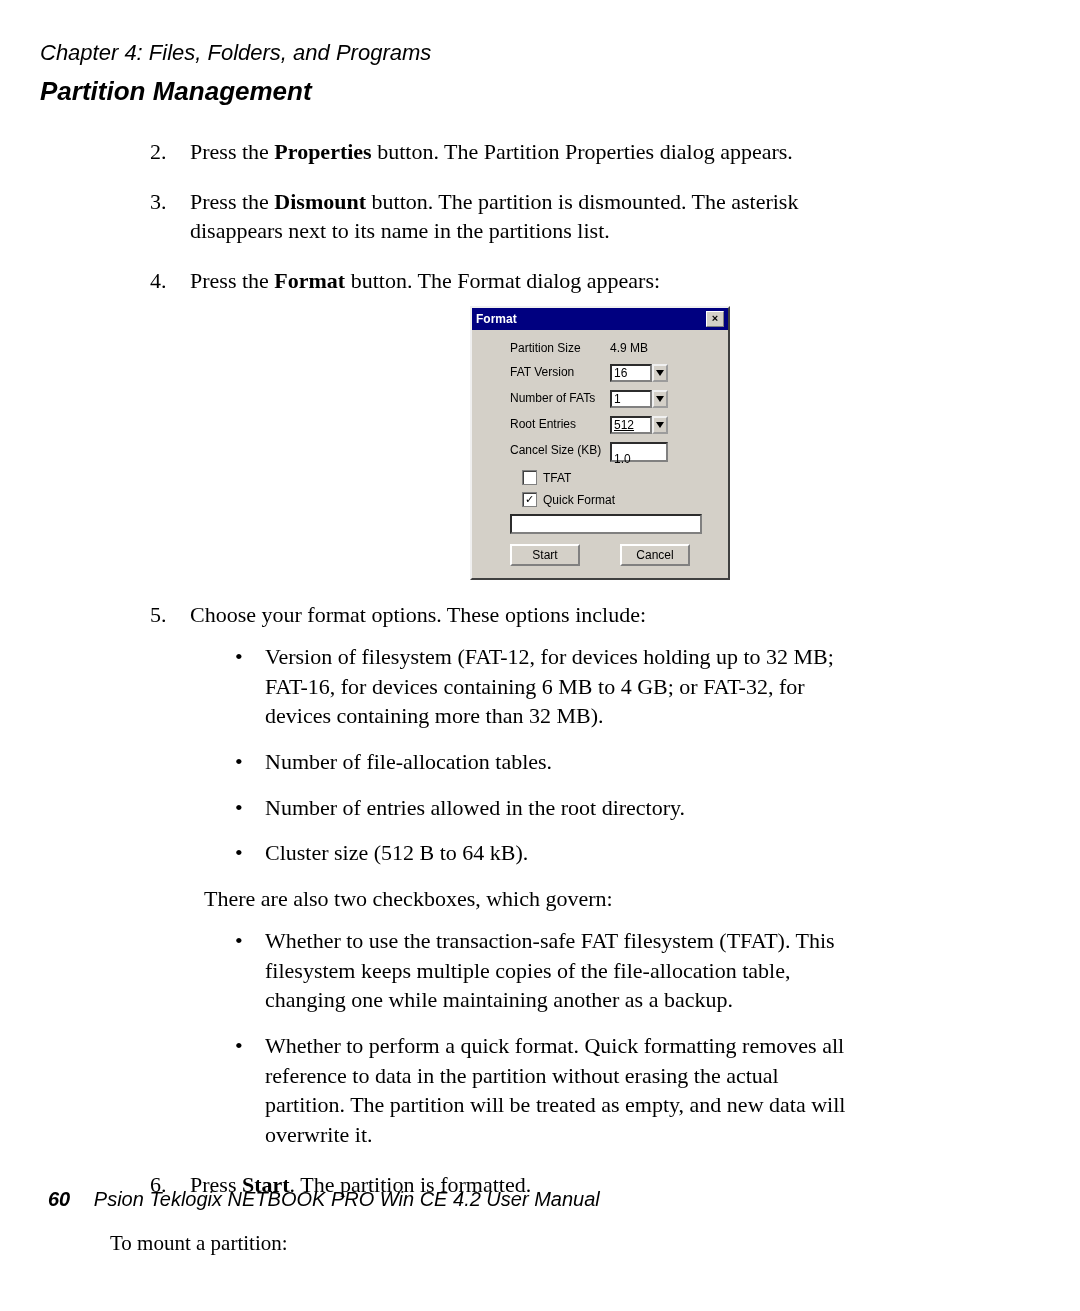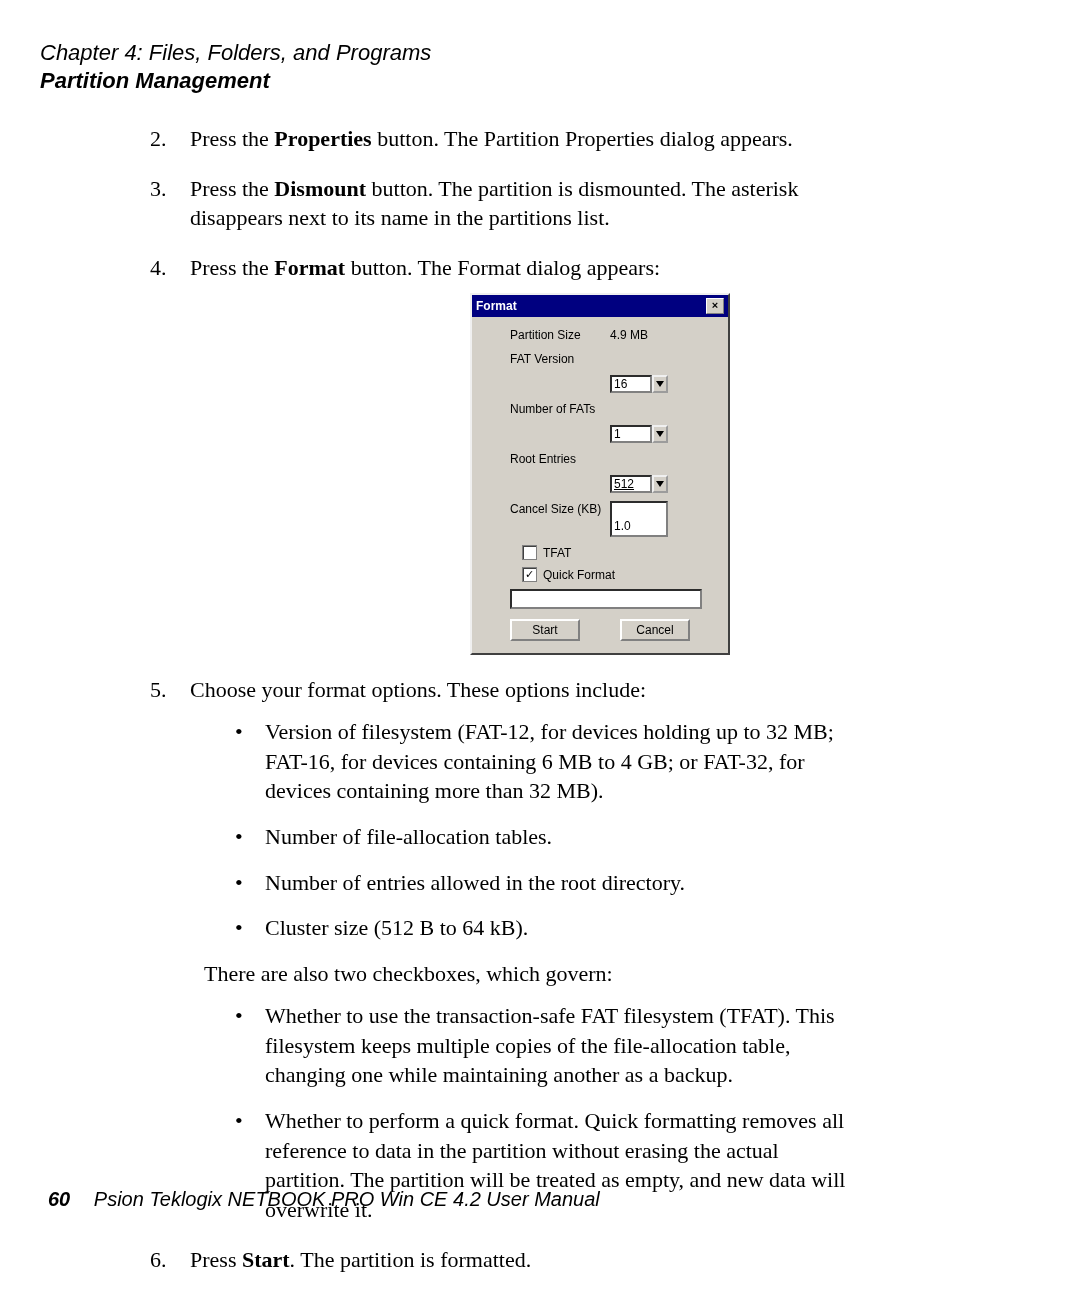--- a/index.html
+++ b/index.html
@@ -18,23 +18,23 @@
     padding: 40px 100px 0 40px;
   }
   .chapter-line {
     font-style: italic;
     font-size: 22px;
     font-family: Arial, Helvetica, sans-serif;
   }
   .section-line {
     font-style: italic;
     font-weight: bold;
-    font-size: 22px;
+    font-size: 26px;
     font-family: Arial, Helvetica, sans-serif;
-    margin-top: 2px;
+    margin-top: 10px;
   }
   ol.steps {
     list-style: none;
     margin: 30px 0 0 0;
     padding: 0;
   }
   ol.steps > li {
     position: relative;
     padding-left: 150px;
     margin-bottom: 20px;
@@ -98,21 +98,20 @@
     font-size: 12px;
     padding-left: 24px;
   }
   .row .val-static {
     font-size: 12px;
   }
   .ce-select {
     display: flex;
     align-items: stretch;
     height: 18px;
-    margin-top: 24px;
   }
   .ce-select .field {
     width: 42px;
     background: #ffffff;
     border: 2px inset #808080;
     font-size: 12px;
     padding: 0 2px;
     line-height: 14px;
     box-sizing: border-box;
   }
@@ -127,21 +126,21 @@
     display: flex;
     align-items: center;
     justify-content: center;
   }
   .ce-select .arrow svg { display:block; }
   .ce-input {
     width: 58px; height: 18px;
     background: #fff;
     border: 2px inset #808080;
     font-size: 12px;
-    padding: 16px 2px;
+    padding: 8px 2px;
     line-height: 14px;
     box-sizing: border-box;
   }
   .cb-row {
     display: flex;
     align-items: flex-start;
     margin-bottom: 6px;
     padding-left: 36px;
   }
   .cb {

